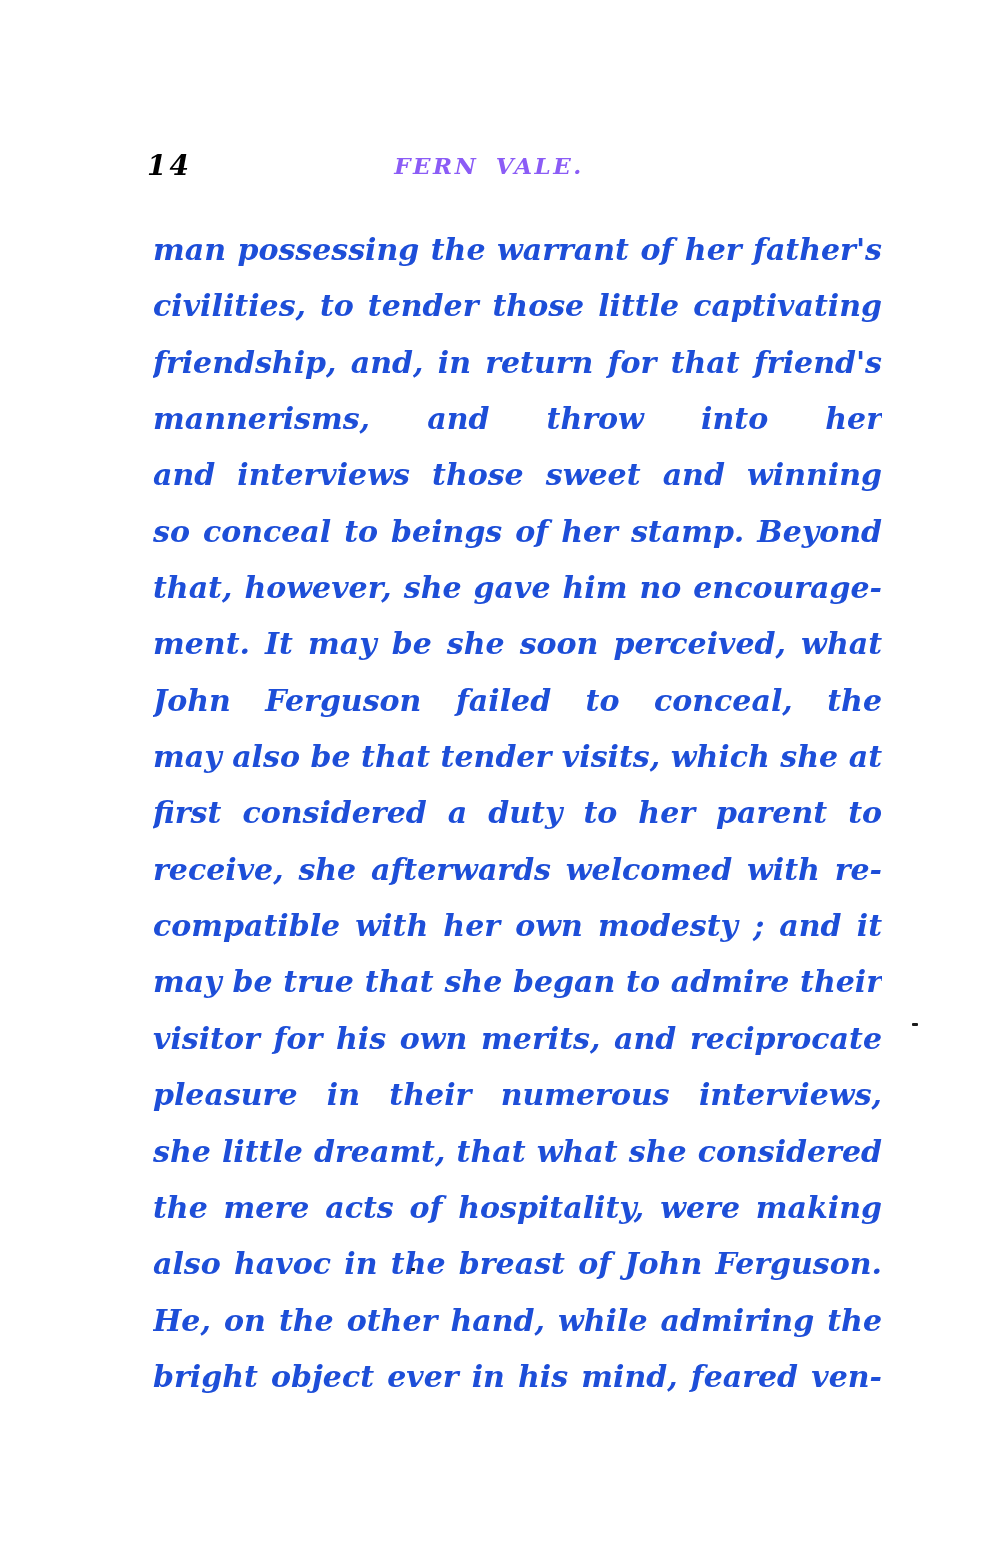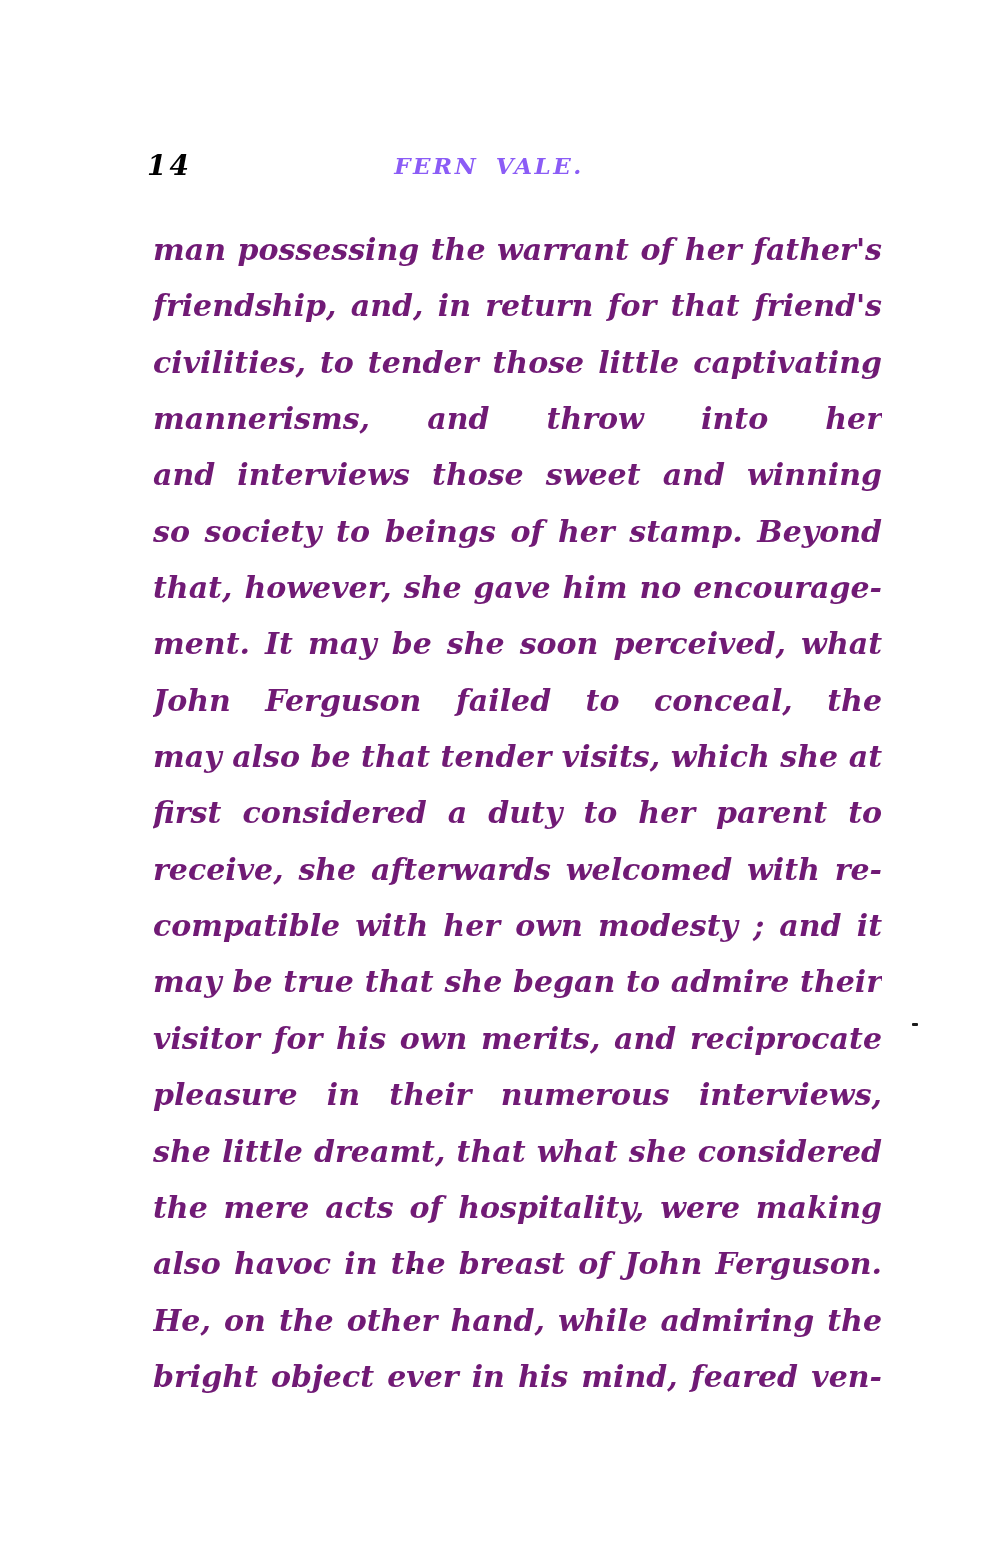--- a/index.html
+++ b/index.html
@@ -46,21 +46,21 @@
   }
   .text-line {
     height: 52.35px;
     line-height: 52.35px;
     font-size: 30px;
     font-weight: bold;
     text-align: justify;
     text-align-last: justify;
     text-justify: inter-word;
     white-space: nowrap;
-    color: #701a75;
+    color: #1d4ed8;
   }
   
   .text-line {
     white-space: normal;
     overflow: hidden;
   }
   .scan-speck {
     position: absolute;
     background: #1a1a1a;
     border-radius: 1px;
@@ -82,25 +82,25 @@
 <body>
 
 <div class="page">
 
   <div class="page-number">14</div>
 
   <div class="running-title">FERN VALE.</div>
 
   <div class="text-block">
     <div class="text-line">man possessing the warrant of her father's</div>
+    <div class="text-line">civilities, to tender those little captivating</div>
     <div class="text-line">friendship, and, in return for that friend's</div>
-    <div class="text-line">civilities, to tender those little captivating</div>
     <div class="text-line">mannerisms, and throw into her receptions</div>
     <div class="text-line">and interviews those sweet and winning ways,</div>
-    <div class="text-line">so society to beings of her stamp. Beyond</div>
+    <div class="text-line">so conceal to beings of her stamp. Beyond</div>
     <div class="text-line">that, however, she gave him no encourage-</div>
     <div class="text-line">ment. It may be she soon perceived, what</div>
     <div class="text-line">John Ferguson failed to conceal, the pleasure</div>
     <div class="text-line">may also be that tender visits, which she at</div>
     <div class="text-line">first considered a duty to her parent to</div>
     <div class="text-line">receive, she afterwards welcomed with re-</div>
     <div class="text-line">compatible with her own modesty ; and it</div>
     <div class="text-line">may be true that she began to admire their</div>
     <div class="text-line">visitor for his own merits, and reciprocate</div>
     <div class="text-line">pleasure in their numerous interviews, while</div>

